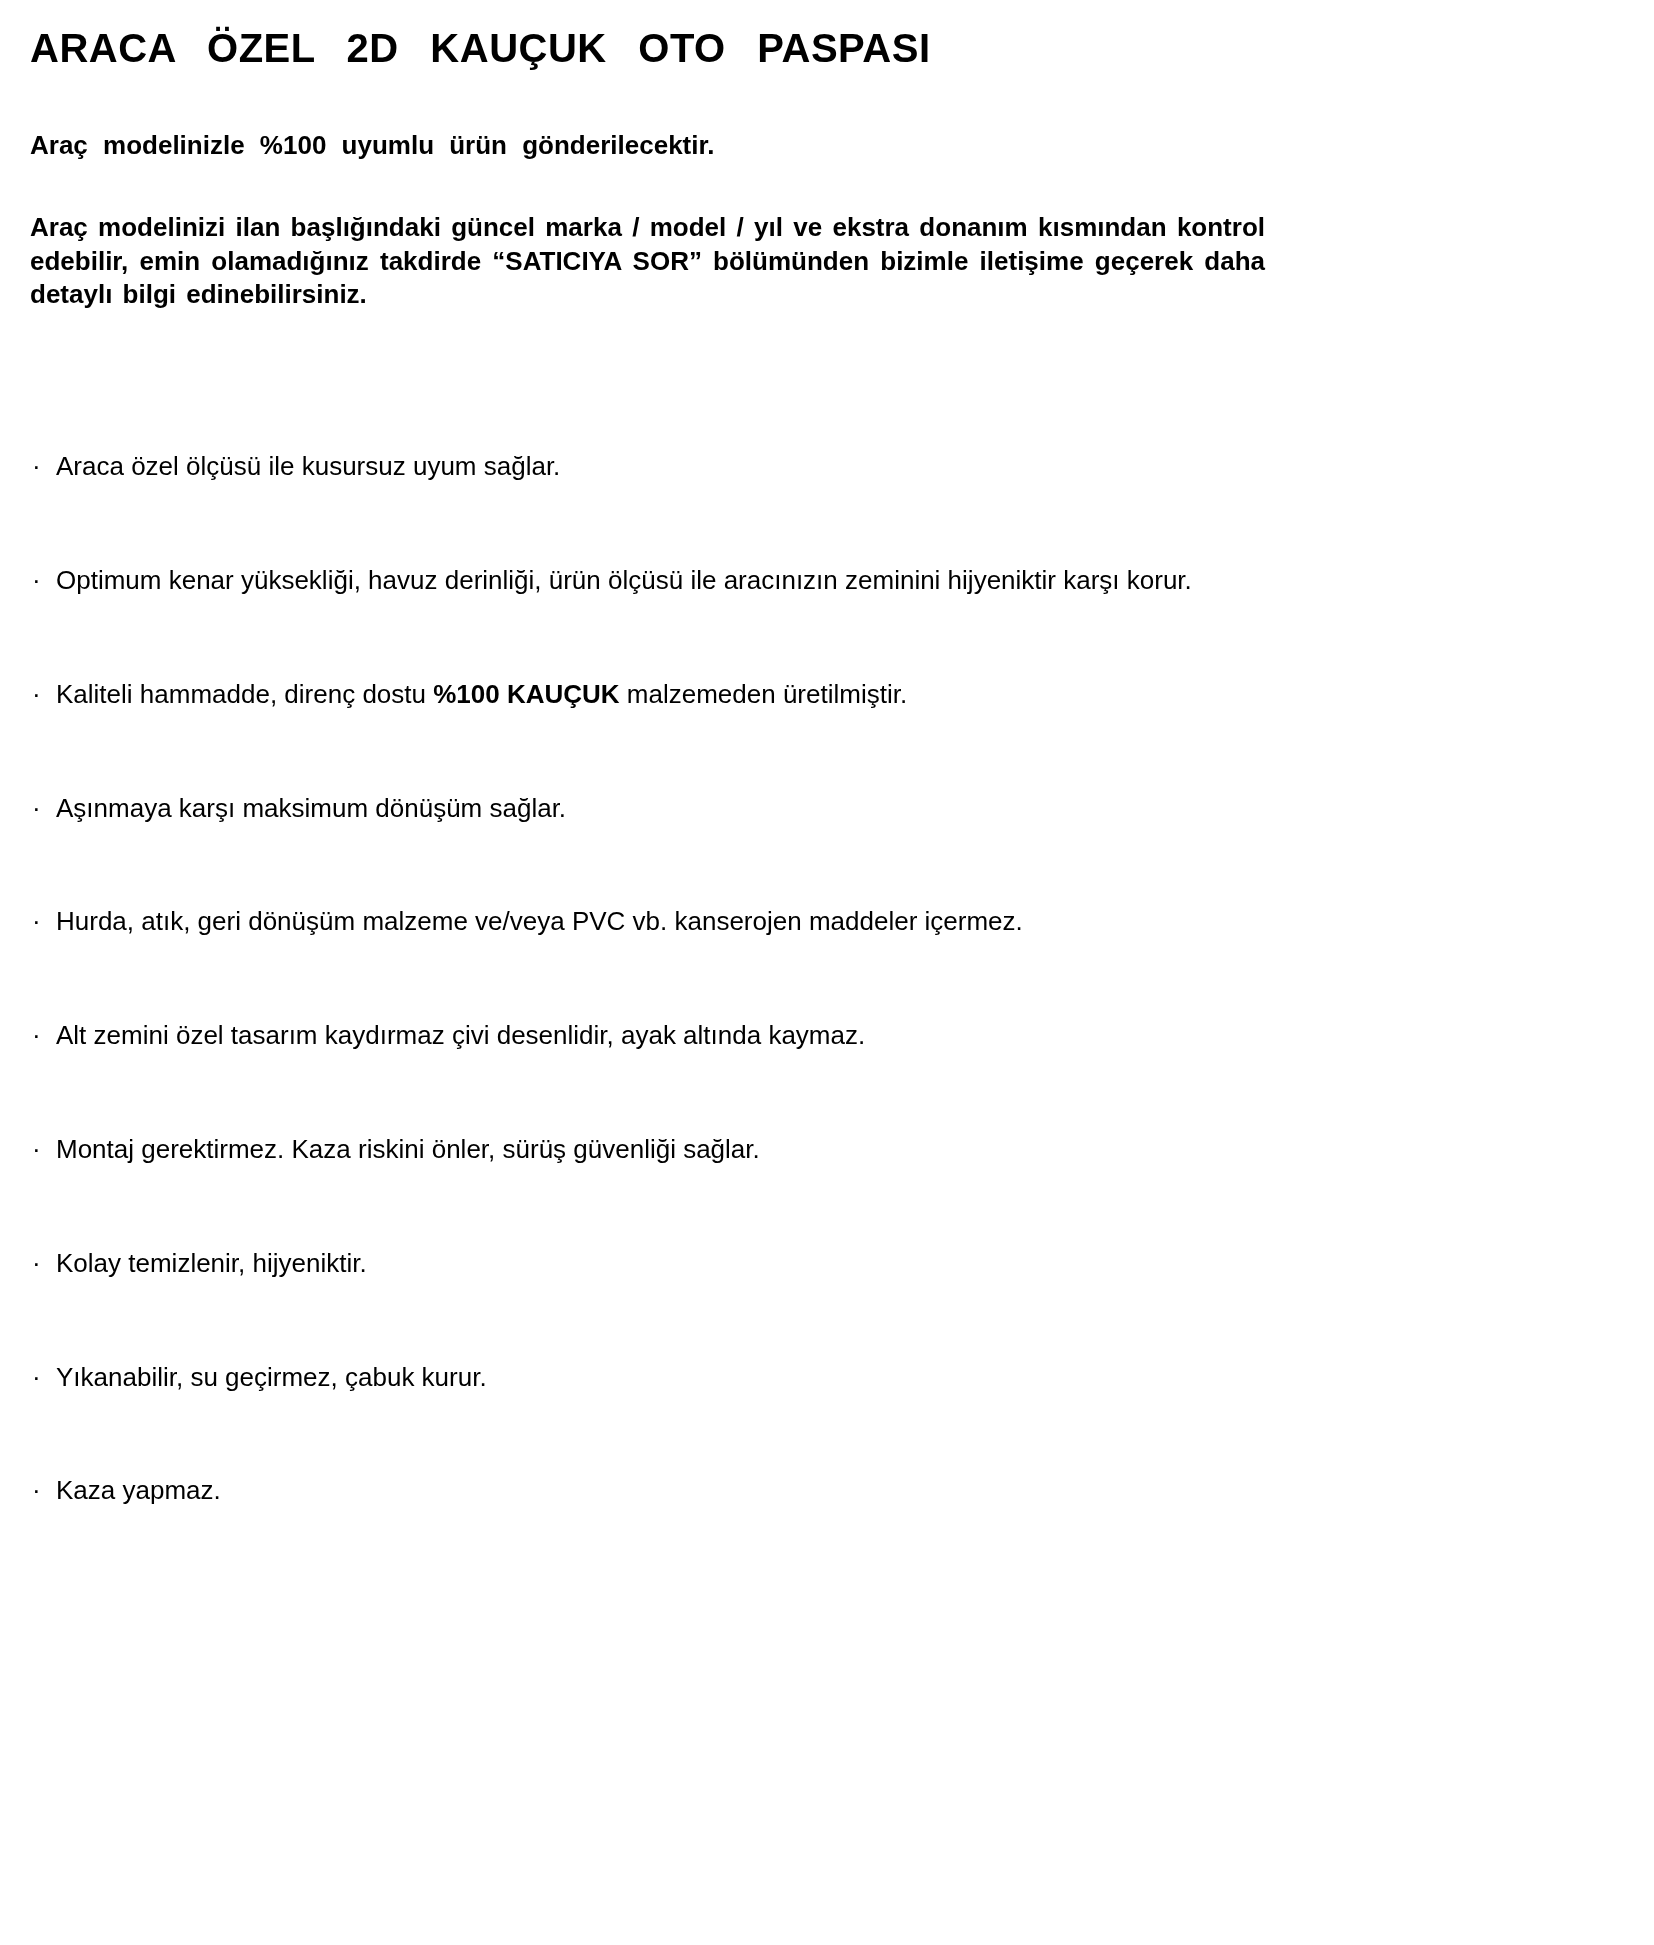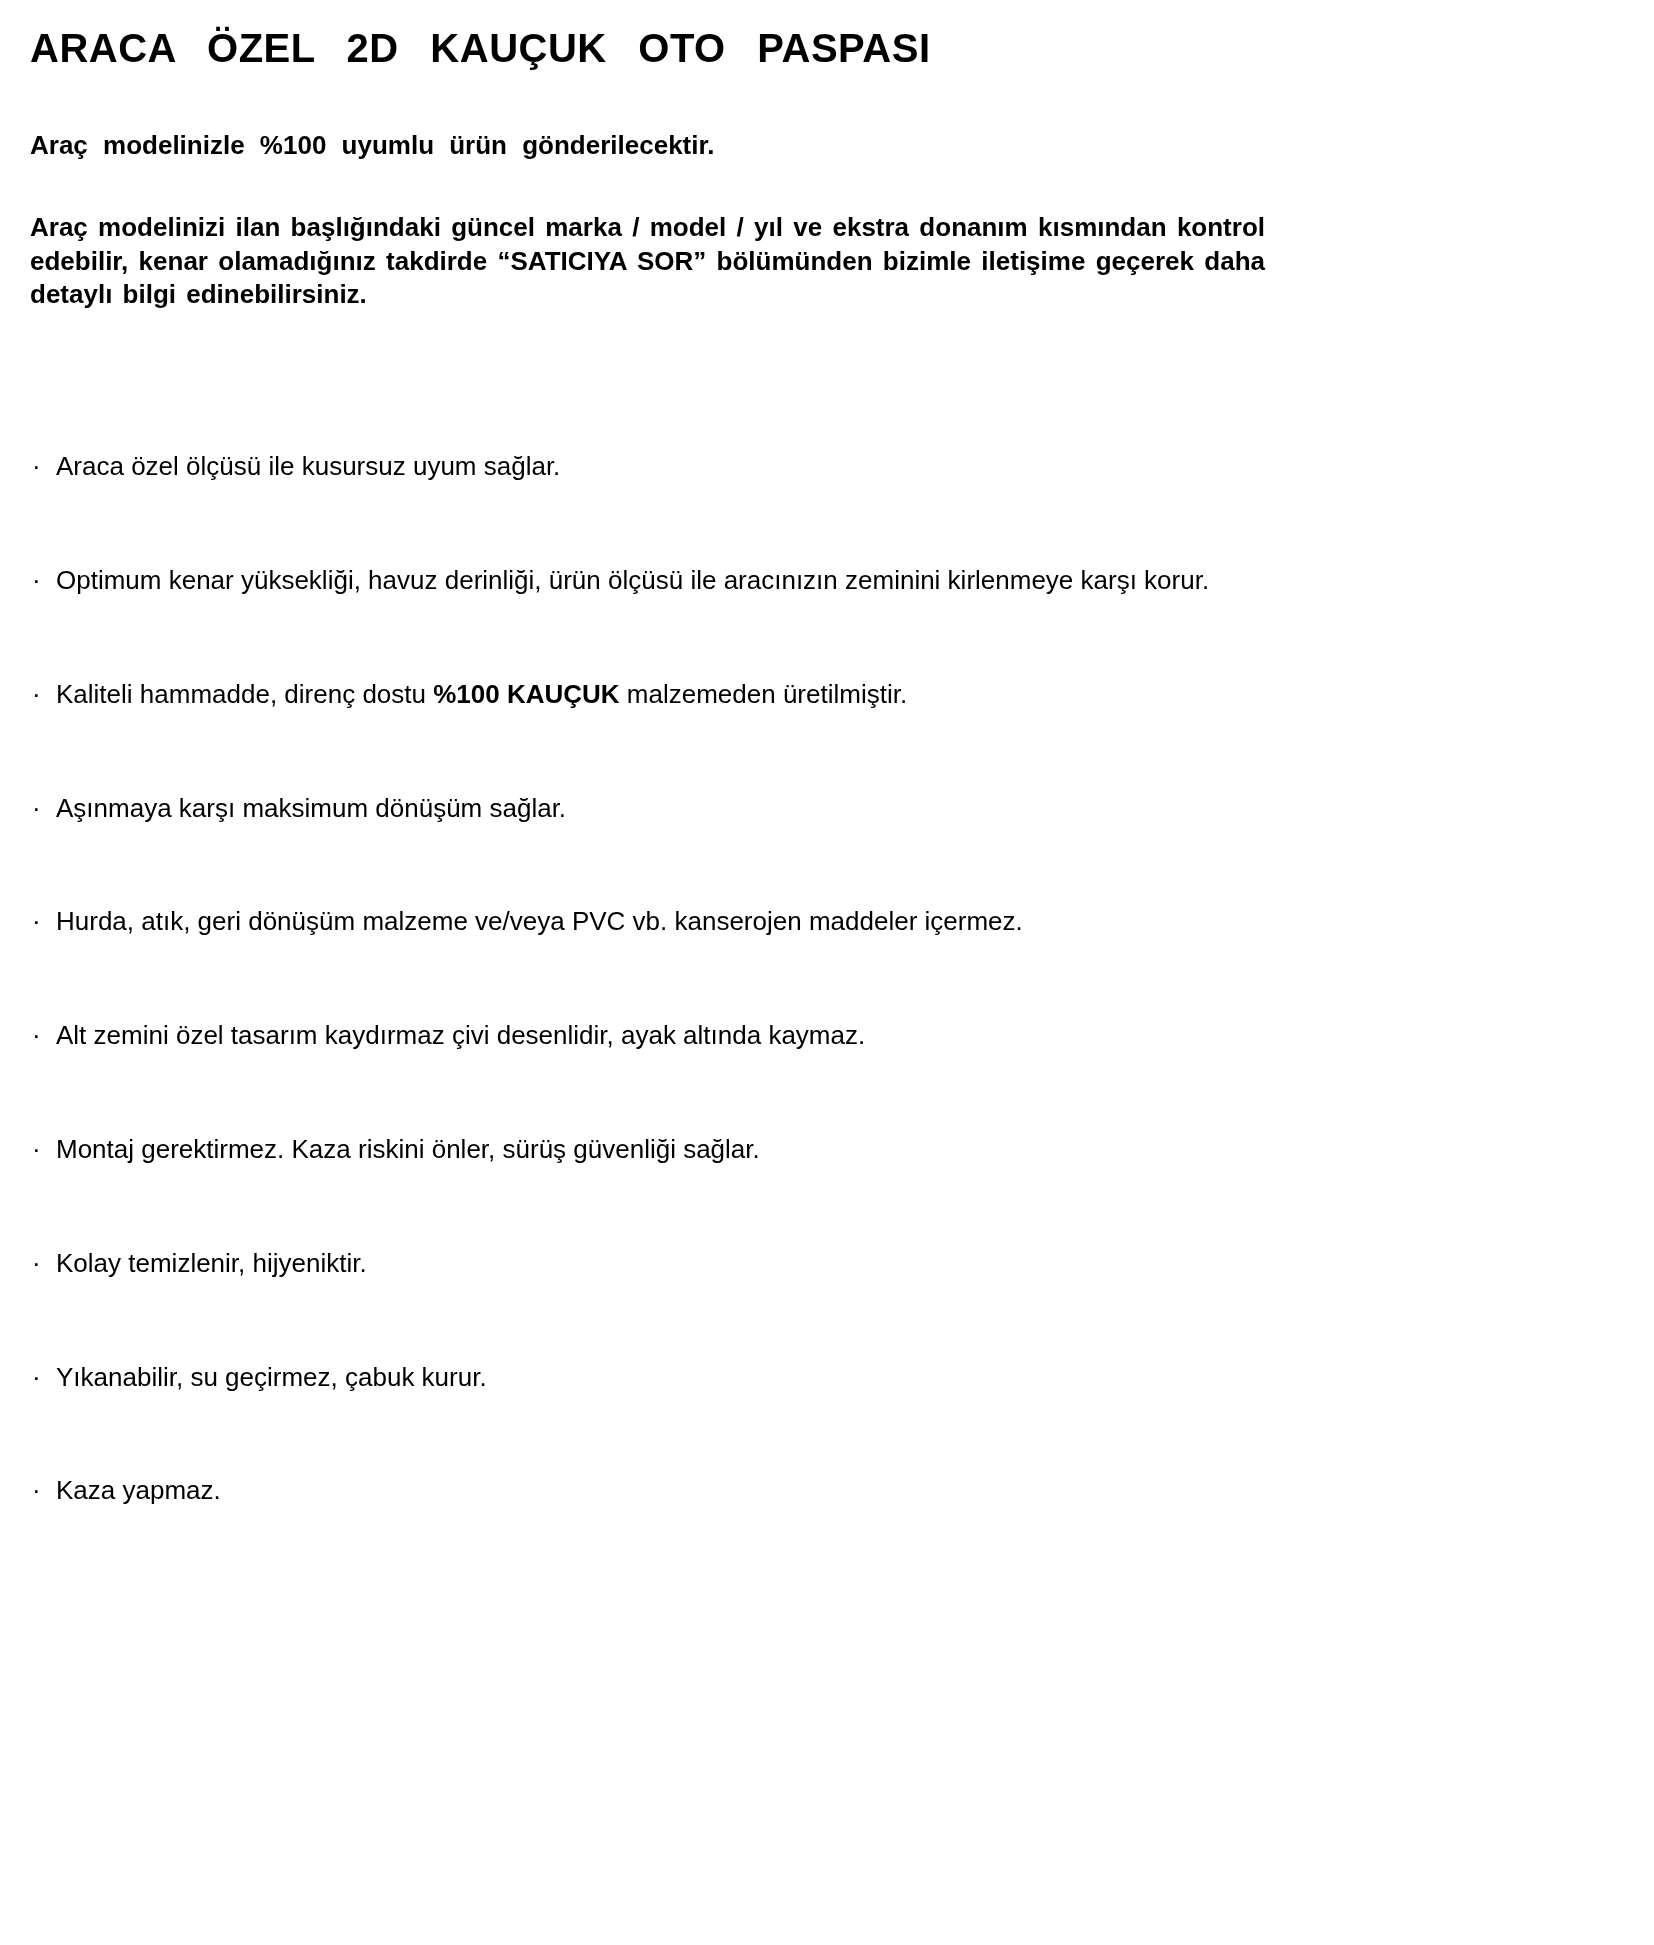--- a/index.html
+++ b/index.html
@@ -73,32 +73,32 @@
 </style>
 </head>
 <body>
 
 <div class="page">
 
   <h1 class="title">ARACA  ÖZEL  2D  KAUÇUK  OTO  PASPASI</h1>
 
   <p class="para para-intro">Araç modelinizle %100 uyumlu ürün gönderilecektir.</p>
 
-  <p class="para para-details">Araç modelinizi ilan başlığındaki güncel marka / model / yıl ve ekstra donanım kısmından kontrol edebilir, kenar olamadığınız takdirde “SATICIYA SOR” bölümünden bizimle iletişime geçerek daha detaylı bilgi edinebilirsiniz.</p>
+  <p class="para para-details">Araç modelinizi ilan başlığındaki güncel marka / model / yıl ve ekstra donanım kısmından kontrol edebilir, emin olamadığınız takdirde “SATICIYA SOR” bölümünden bizimle iletişime geçerek daha detaylı bilgi edinebilirsiniz.</p>
 
   <ul class="feature-list">
 
     <li class="bullet">
       <span class="dot">·</span>
       <span class="btext"><span>Araca özel ölçüsü ile kusursuz uyum sağlar.</span><strong></strong><span></span></span>
     </li>
 
     <li class="bullet">
       <span class="dot">·</span>
-      <span class="btext"><span>Optimum kenar yüksekliği, havuz derinliği, ürün ölçüsü ile aracınızın zeminini kirlenmeye karşı korur.</span><strong></strong><span></span></span>
+      <span class="btext"><span>Optimum kenar yüksekliği, havuz derinliği, ürün ölçüsü ile aracınızın zeminini hijyeniktir karşı korur.</span><strong></strong><span></span></span>
     </li>
 
     <li class="bullet">
       <span class="dot">·</span>
       <span class="btext"><span>Kaliteli hammadde, direnç dostu </span><strong>%100 KAUÇUK</strong><span> malzemeden üretilmiştir.</span></span>
     </li>
 
     <li class="bullet">
       <span class="dot">·</span>
       <span class="btext"><span>Aşınmaya karşı maksimum dönüşüm sağlar.</span><strong></strong><span></span></span>

